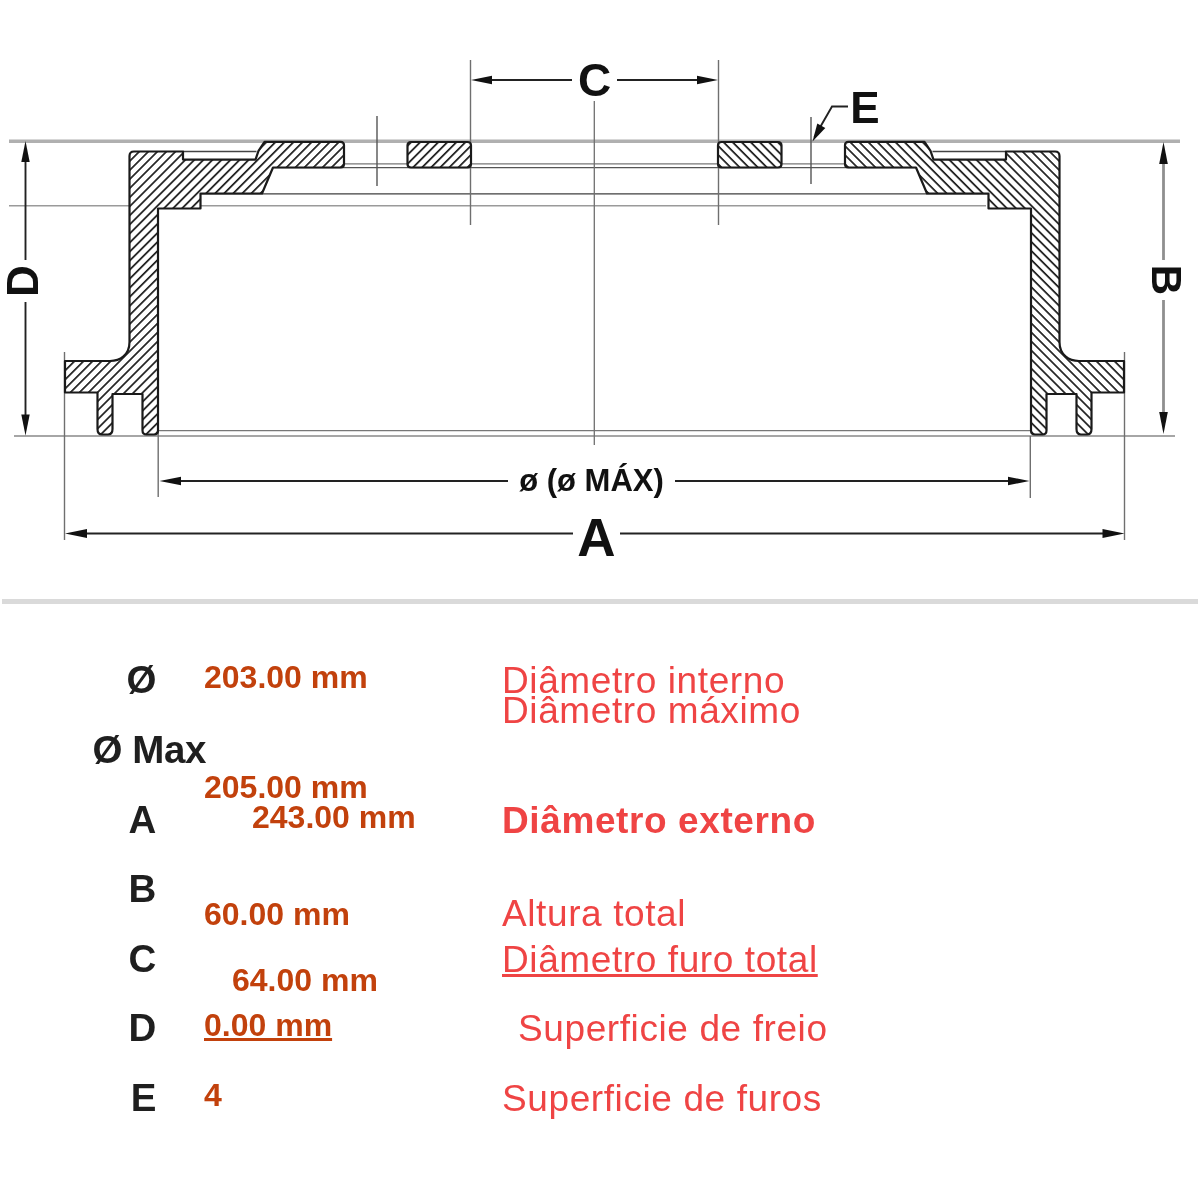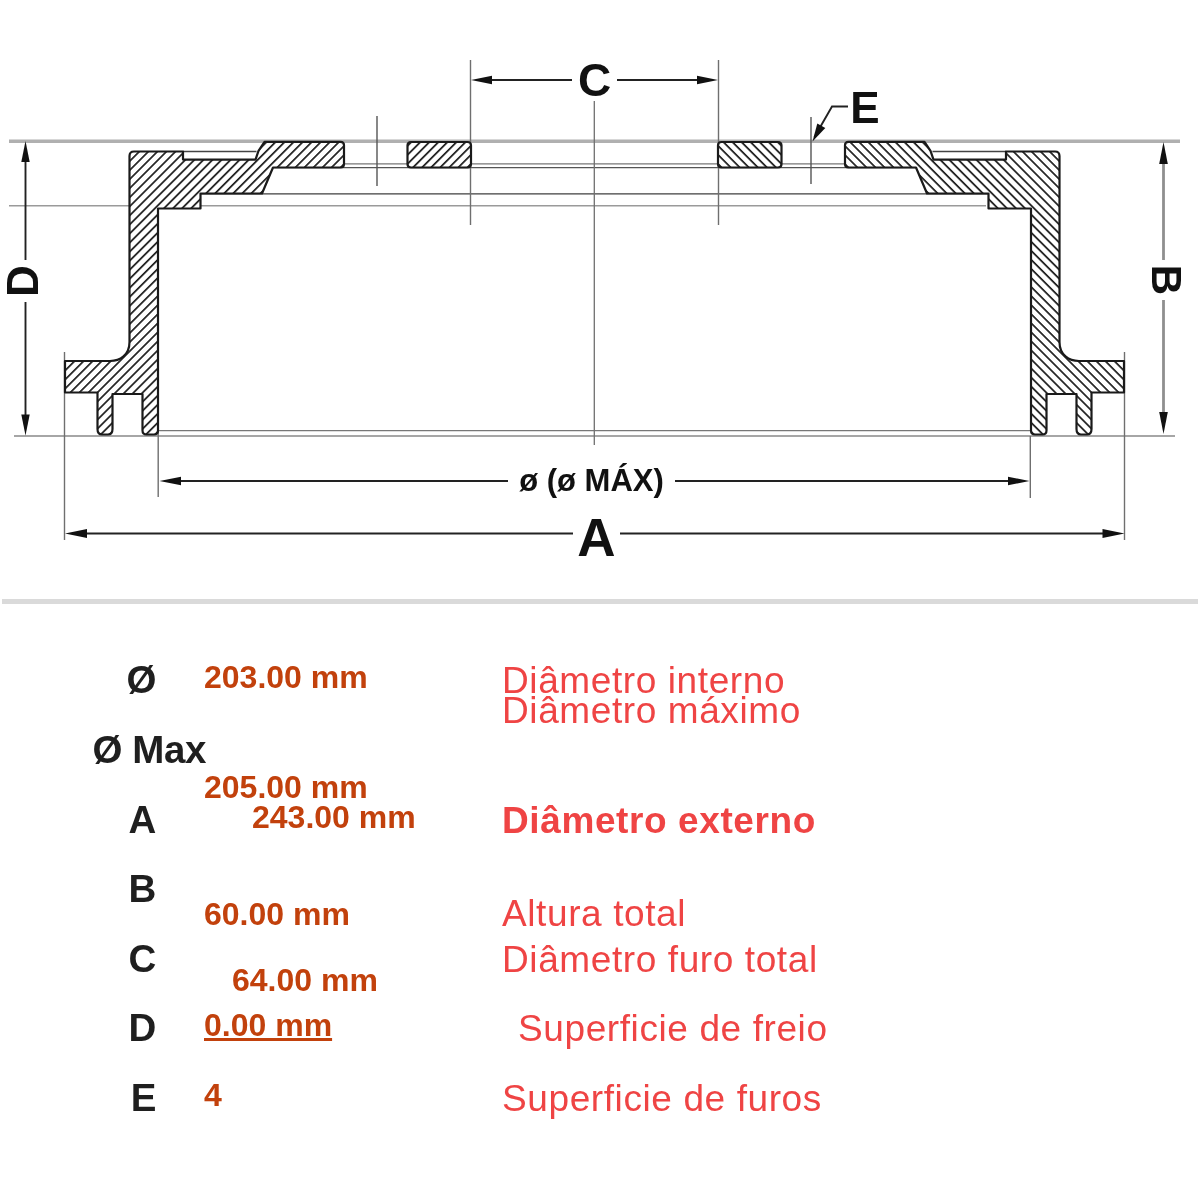--- a/index.html
+++ b/index.html
@@ -167,21 +167,21 @@
 <div class="abs lbl" style="right:1044px;top:801.0px;">A</div>
 <div class="abs val" style="left:204px;top:801.0px;margin-left:48px;">243.00 mm</div>
 <div class="abs dsc" style="left:502px;top:802.0px;font-weight:bold;">Diâmetro externo</div>
 
 <div class="abs lbl" style="right:1044px;top:870.0px;">B</div>
 <div class="abs val" style="left:204px;top:870.0px;margin-top:28px;">60.00 mm</div>
 <div class="abs dsc" style="left:502px;top:871.0px;margin-top:24px;">Altura total</div>
 
 <div class="abs lbl" style="right:1044px;top:940.0px;">C</div>
 <div class="abs val" style="left:204px;top:964px;margin-left:28px;">64.00 mm</div>
-<div class="abs dsc" style="left:502px;top:941.0px;">Diâmetro furo total</div>
+<div class="abs dsc" style="left:502px;top:941.0px;text-decoration:underline;">Diâmetro furo total</div>
 
 <div class="abs lbl" style="right:1044px;top:1009.0px;">D</div>
 <div class="abs val" style="left:204px;top:1009.0px;text-decoration:underline;">0.00 mm</div>
 <div class="abs dsc" style="left:518px;top:1010.0px;">Superficie de freio</div>
 
 <div class="abs lbl" style="right:1044px;top:1079.0px;">E</div>
 <div class="abs val" style="left:204px;top:1079.0px;">4</div>
 <div class="abs dsc" style="left:502px;top:1080.0px;">Superficie de furos</div>
 
 </body></html>

